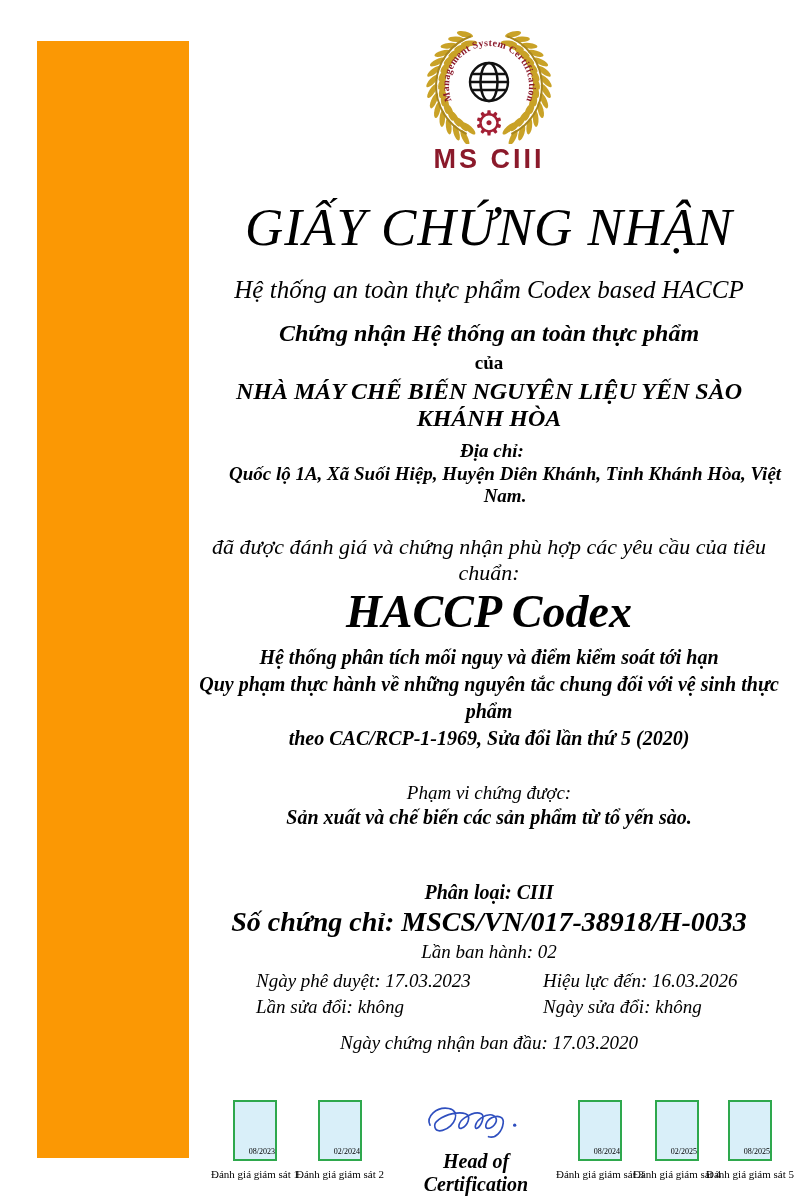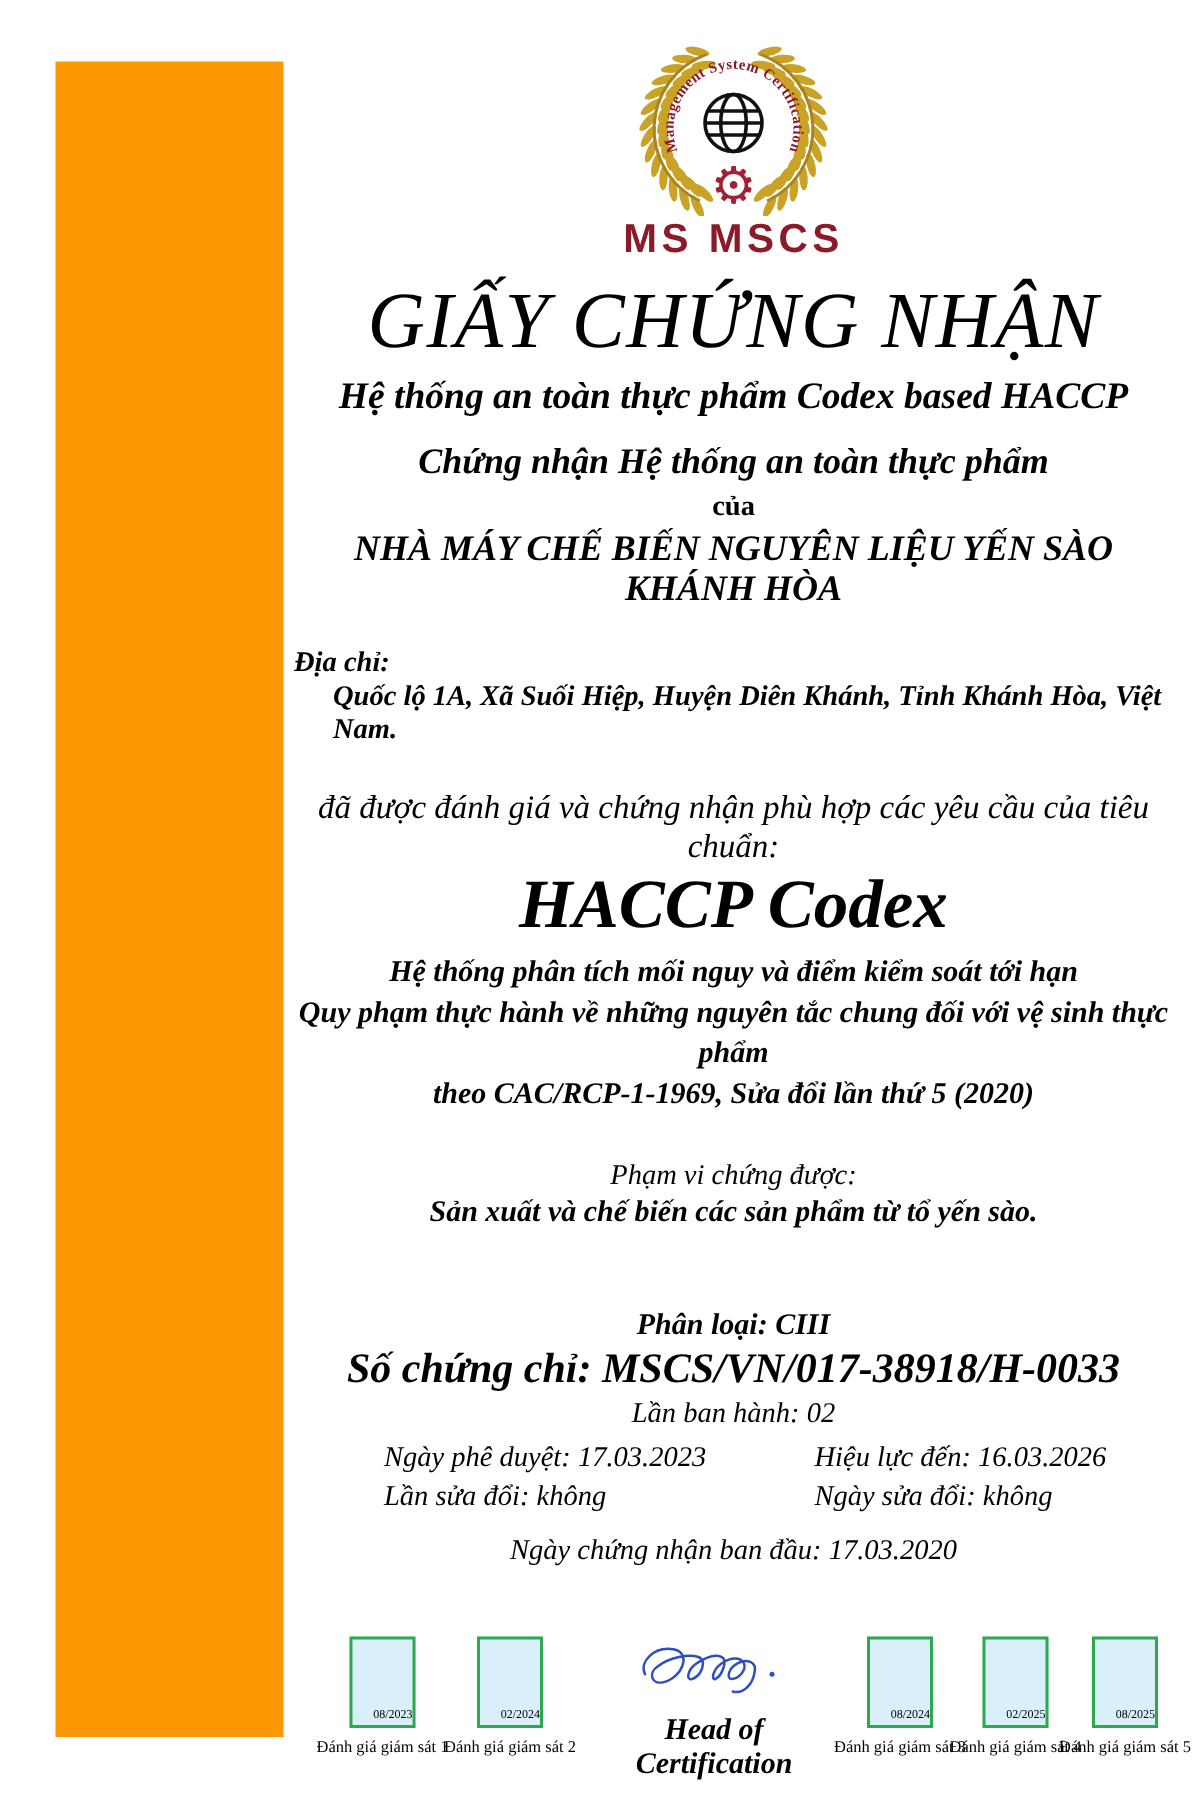--- a/index.html
+++ b/index.html
@@ -6,27 +6,27 @@
   .page{position:relative;width:800px;height:1200px;background:#ffffff;overflow:hidden;
         font-family:"Liberation Serif",serif;color:#000;}
   .orange-bar{position:absolute;left:37px;top:41px;width:152px;height:1117px;background:#FB9804;}
   .content{position:absolute;left:190px;top:0;width:598px;text-align:center;}
 
   .logo-wrap{padding-top:30px;}
   .logo-svg{display:block;margin:0 auto;}
   .brand{font-family:"Liberation Sans",sans-serif;font-weight:bold;font-size:27px;
          letter-spacing:3px;color:#8B1A2B;margin-top:0px;}
 
-  .title{font-style:italic;font-size:53px;line-height:1.05;margin-top:12px;letter-spacing:1px;}
-  .subtitle{font-style:italic;font-weight:bold;font-size:25px;margin-top:8px;}
+  .title{font-style:italic;font-size:53px;line-height:1.05;margin-top:25px;letter-spacing:1px;}
+  .subtitle{font-style:italic;font-weight:normal;font-size:25px;margin-top:20px;}
   .cert-line{font-style:italic;font-weight:bold;font-size:24px;margin-top:16px;}
   .of-word{font-weight:bold;font-size:19px;margin-top:5px;}
   .company{font-style:italic;font-weight:bold;font-size:24px;margin-top:4px;}
 
-  .addr-block{text-align:left;margin-top:24px;font-style:italic;font-weight:bold;font-size:19px;}
+  .addr-block{text-align:center;margin-top:8px;font-style:italic;font-weight:bold;font-size:19px;}
   .addr-label{margin-left:6px;}
   .addr-value{margin-left:32px;margin-top:1px;}
 
   .assessed{font-style:italic;font-size:22px;margin-top:27px;}
   .standard{font-style:italic;font-weight:bold;font-size:46px;line-height:1.05;margin-top:2px;}
   .std-desc{font-style:italic;font-weight:bold;font-size:20px;line-height:1.35;margin-top:8px;}
 
   .scope-label{font-style:italic;font-size:19px;margin-top:30px;}
   .scope{font-style:italic;font-weight:bold;font-size:20px;margin-top:2px;}
 
@@ -130,21 +130,21 @@
         <g stroke="#111" stroke-width="2.4" fill="none">
           <circle cx="85" cy="52" r="19"></circle>
           <ellipse cx="85" cy="52" rx="8.5" ry="19"></ellipse>
           <line x1="67.8" y1="44" x2="102.2" y2="44"></line>
           <line x1="66" y1="52" x2="104" y2="52"></line>
           <line x1="67.8" y1="60" x2="102.2" y2="60"></line>
         </g>
 
         <text x="85" y="105" text-anchor="middle" font-size="34" fill="#A31F34" font-family="DejaVu Sans, sans-serif">⚙</text>
       </svg>
-      <div class="brand">MS MSCS</div>
+      <div class="brand">MS CIII</div>
     </div>
 
     <div class="title">GIẤY CHỨNG NHẬN</div>
     <div class="subtitle">Hệ thống an toàn thực phẩm Codex based HACCP</div>
     <div class="cert-line">Chứng nhận Hệ thống an toàn thực phẩm</div>
     <div class="of-word">của</div>
     <div class="company">NHÀ MÁY CHẾ BIẾN NGUYÊN LIỆU YẾN SÀO KHÁNH HÒA</div>
 
     <div class="addr-block">
       <div class="addr-label">Địa chỉ:</div>

